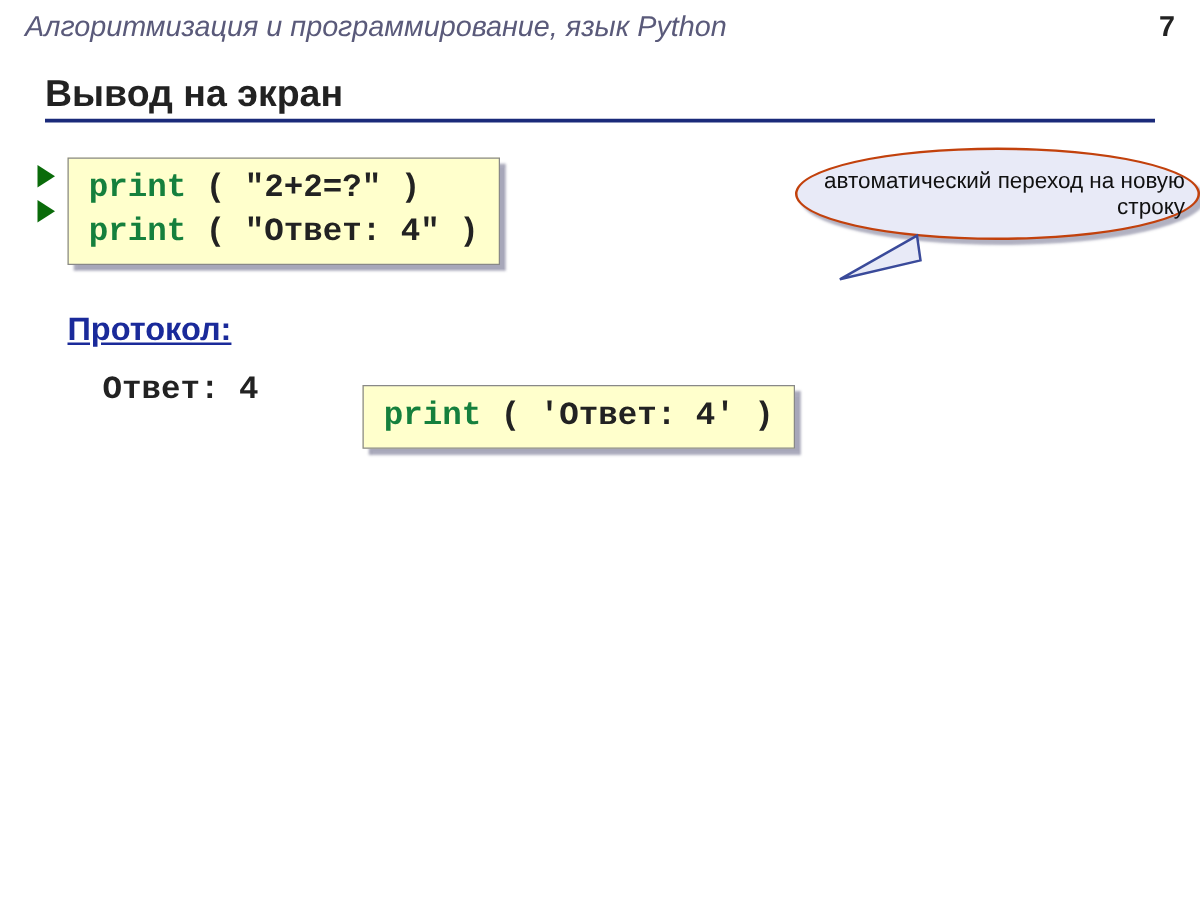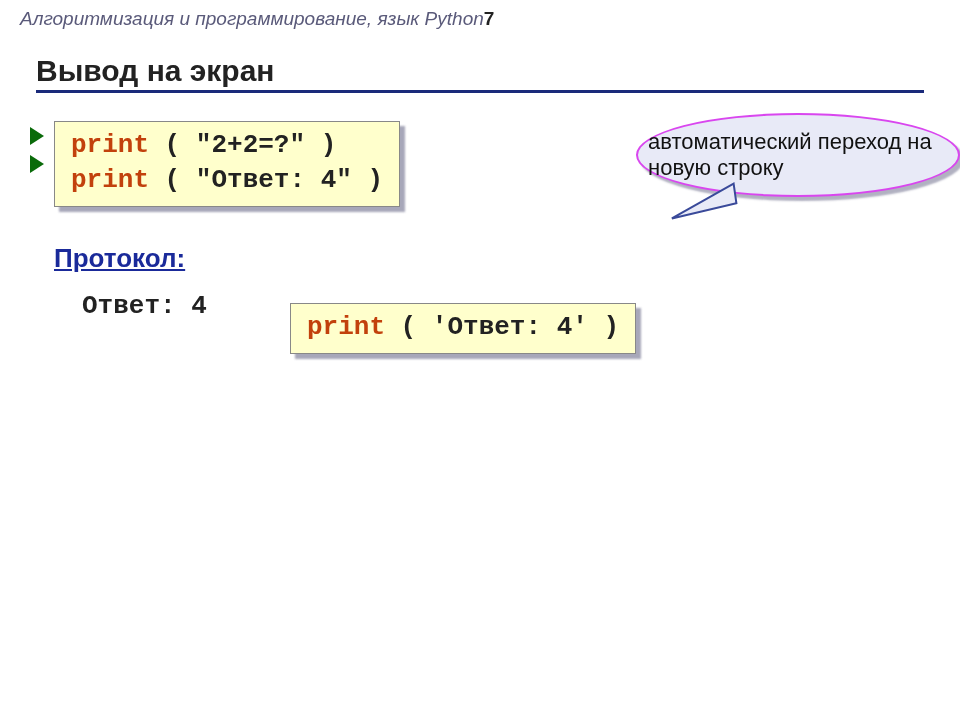--- a/index.html
+++ b/index.html
@@ -8,23 +8,24 @@
     width: 960px;
     height: 720px;
     background: #fff;
     font-family: Arial, sans-serif;
     position: relative;
     overflow: hidden;
   }
   .header {
     color: #5a5a7a;
     font-style: italic;
-    font-size: 19px;
+    font-size: 23px;
     padding: 8px 20px 4px 20px;
     display: flex;
+    justify-content: space-between;
   }
   .page-num {
     font-style: normal;
     font-weight: bold;
     color: #222;
   }
   .title {
     margin: 20px 36px 0 36px;
     color: #222;
     font-size: 30px;
@@ -41,21 +42,21 @@
     background: #ffffcc;
     border: 1px solid #888;
     box-shadow: 5px 5px 2px rgba(60,60,100,0.45);
     font-family: "Courier New", monospace;
     font-size: 26px;
     font-weight: bold;
     padding: 6px 16px 8px 16px;
     line-height: 1.35;
     display: inline-block;
   }
-  .code-blue { color: #c2410c; }
+  .code-blue { color: #15803d; }
   .code-black { color: #222; }
   .bullet-row {
     display: flex;
     align-items: flex-start;
     margin-top: 28px;
   }
   .bullets {
     display: flex;
     flex-direction: column;
     justify-content: space-around;
@@ -69,25 +70,25 @@
     border-top: 9px solid transparent;
     border-bottom: 9px solid transparent;
     border-left: 14px solid #0a6b0a;
   }
   .callout {
     position: absolute;
     top: -8px;
     right: 0;
     width: 300px;
     background: #e8eaf7;
-    border: 2px solid #d946ef;
+    border: 2px solid #c2410c;
     border-radius: 50% / 50%;
     padding: 14px 10px;
-    text-align: left;
-    font-size: 22px;
+    text-align: right;
+    font-size: 18px;
     color: #111;
     box-shadow: 4px 4px 2px rgba(60,60,100,0.4);
   }
   .callout-tail {
     position: absolute;
     top: 70px;
     right: 294px;
     width: 0; height: 0;
     transform: rotate(-8deg);
   }

